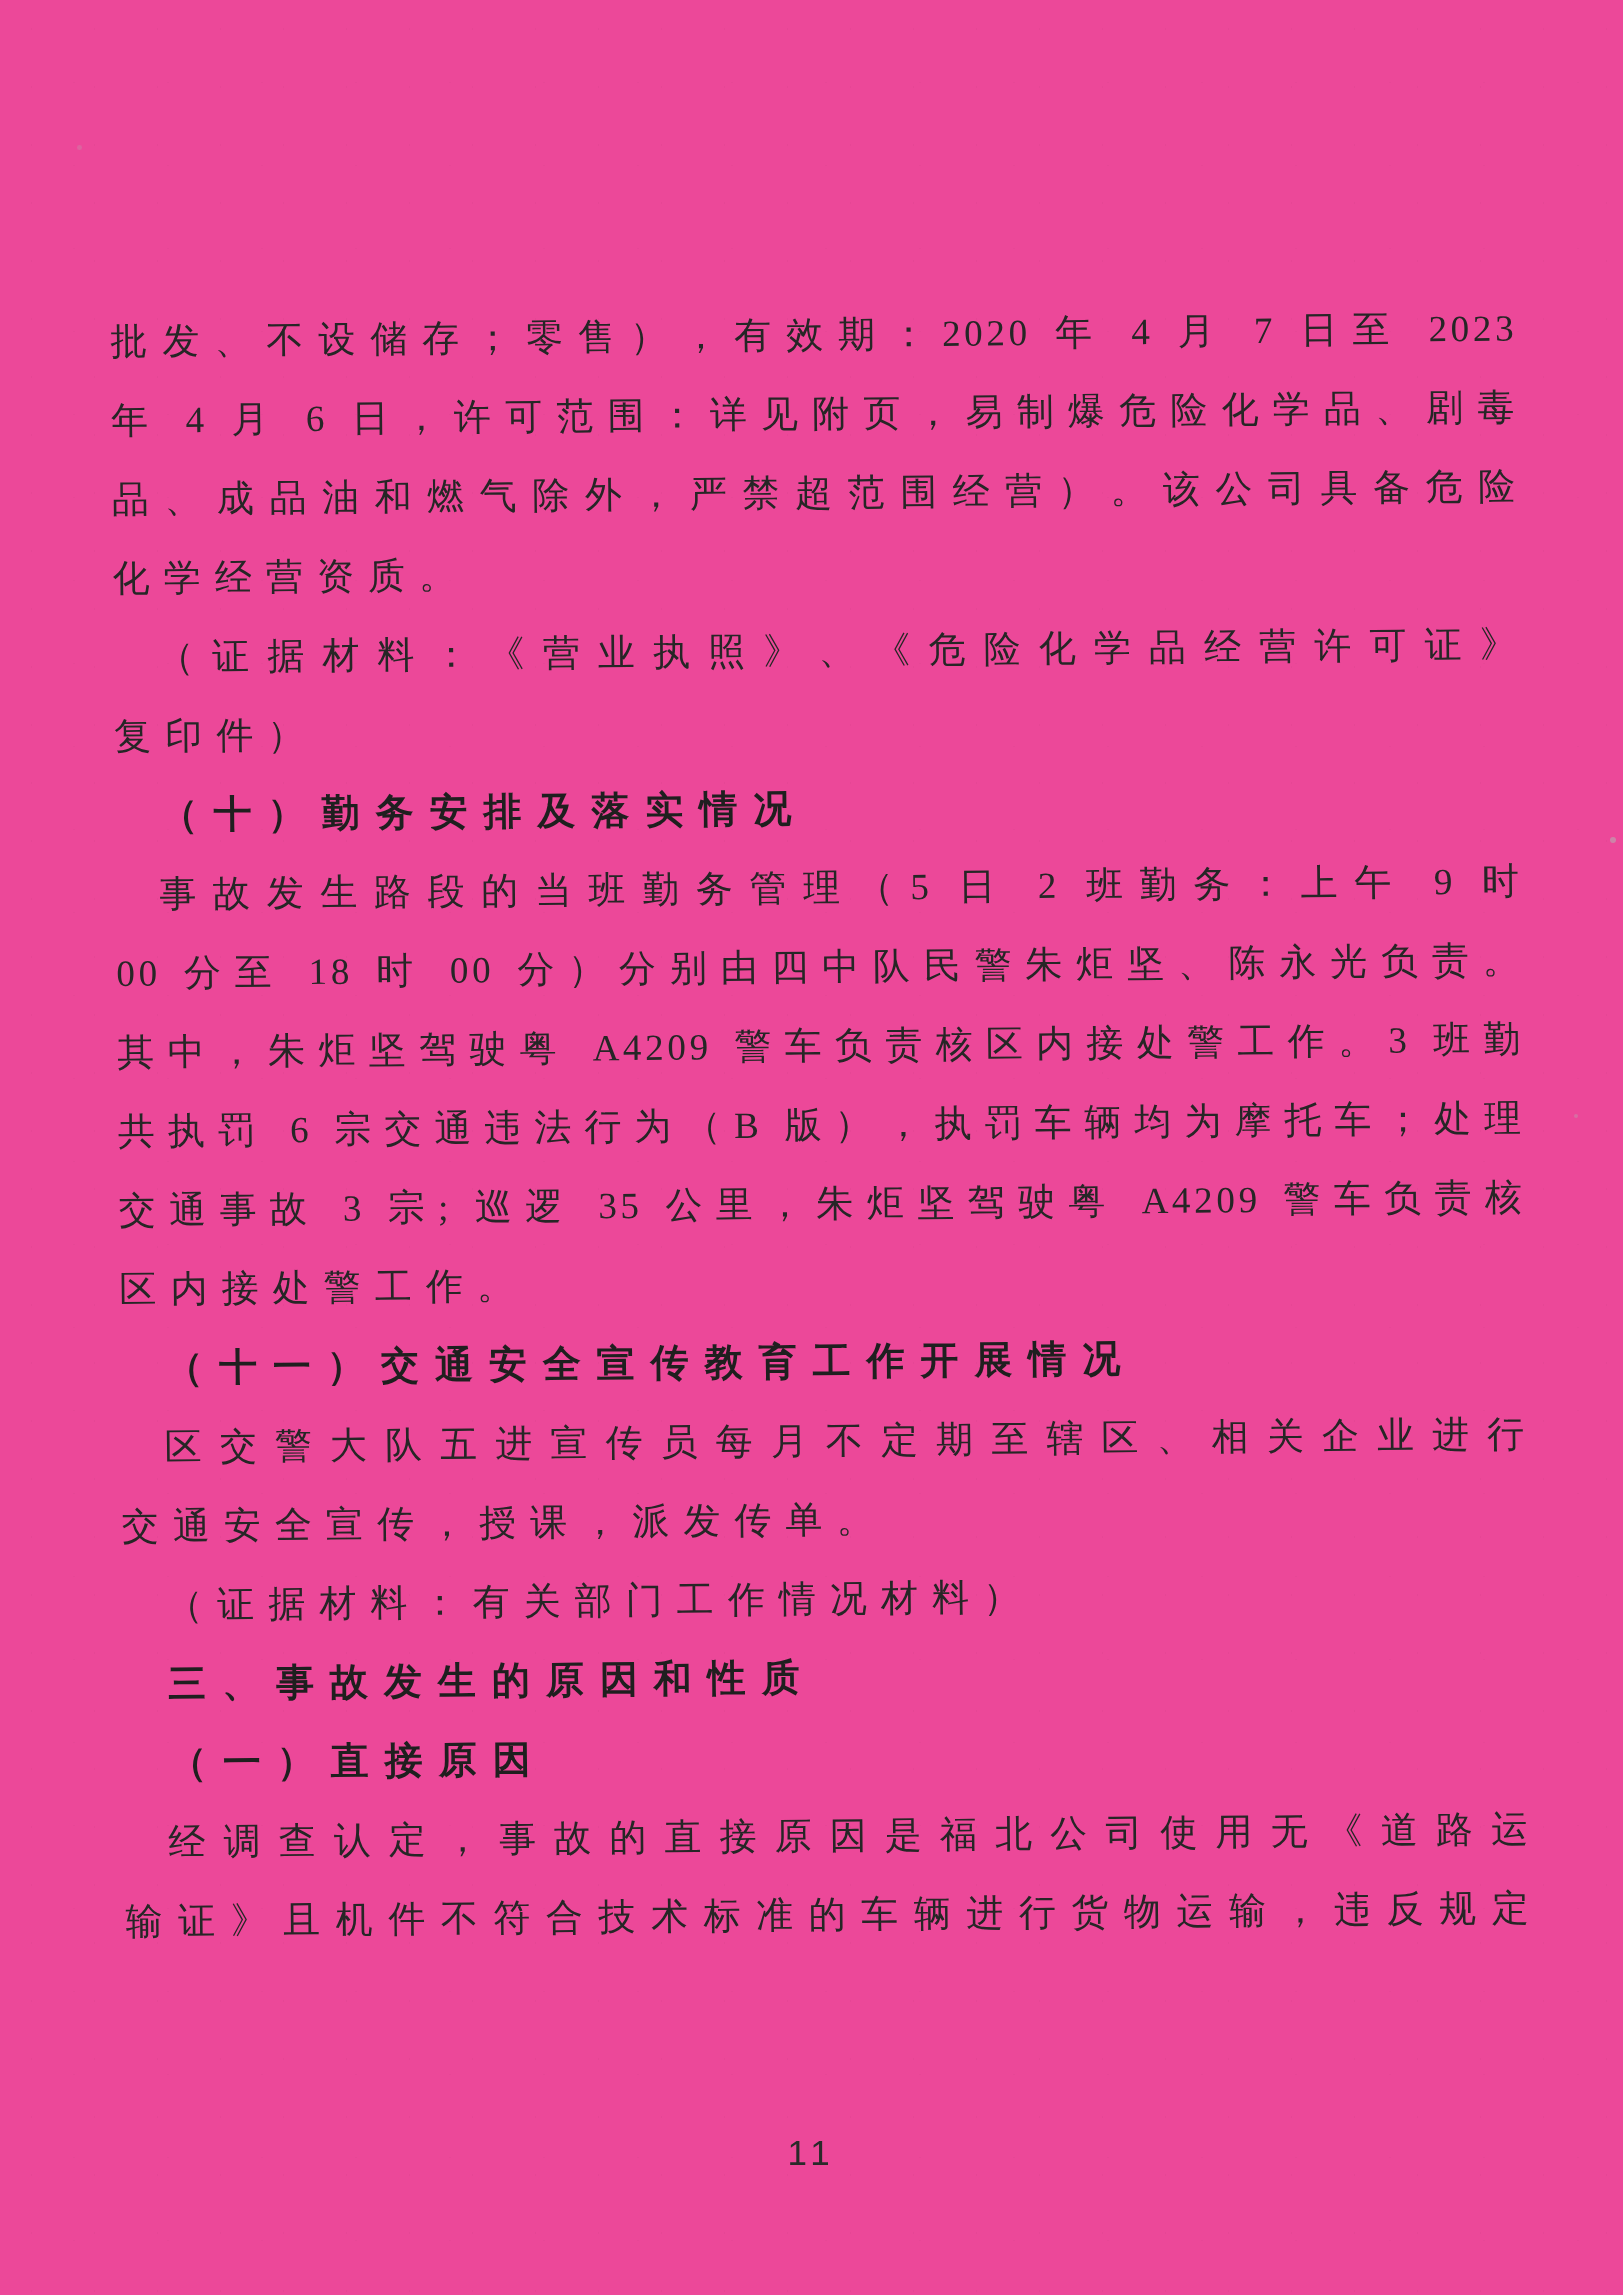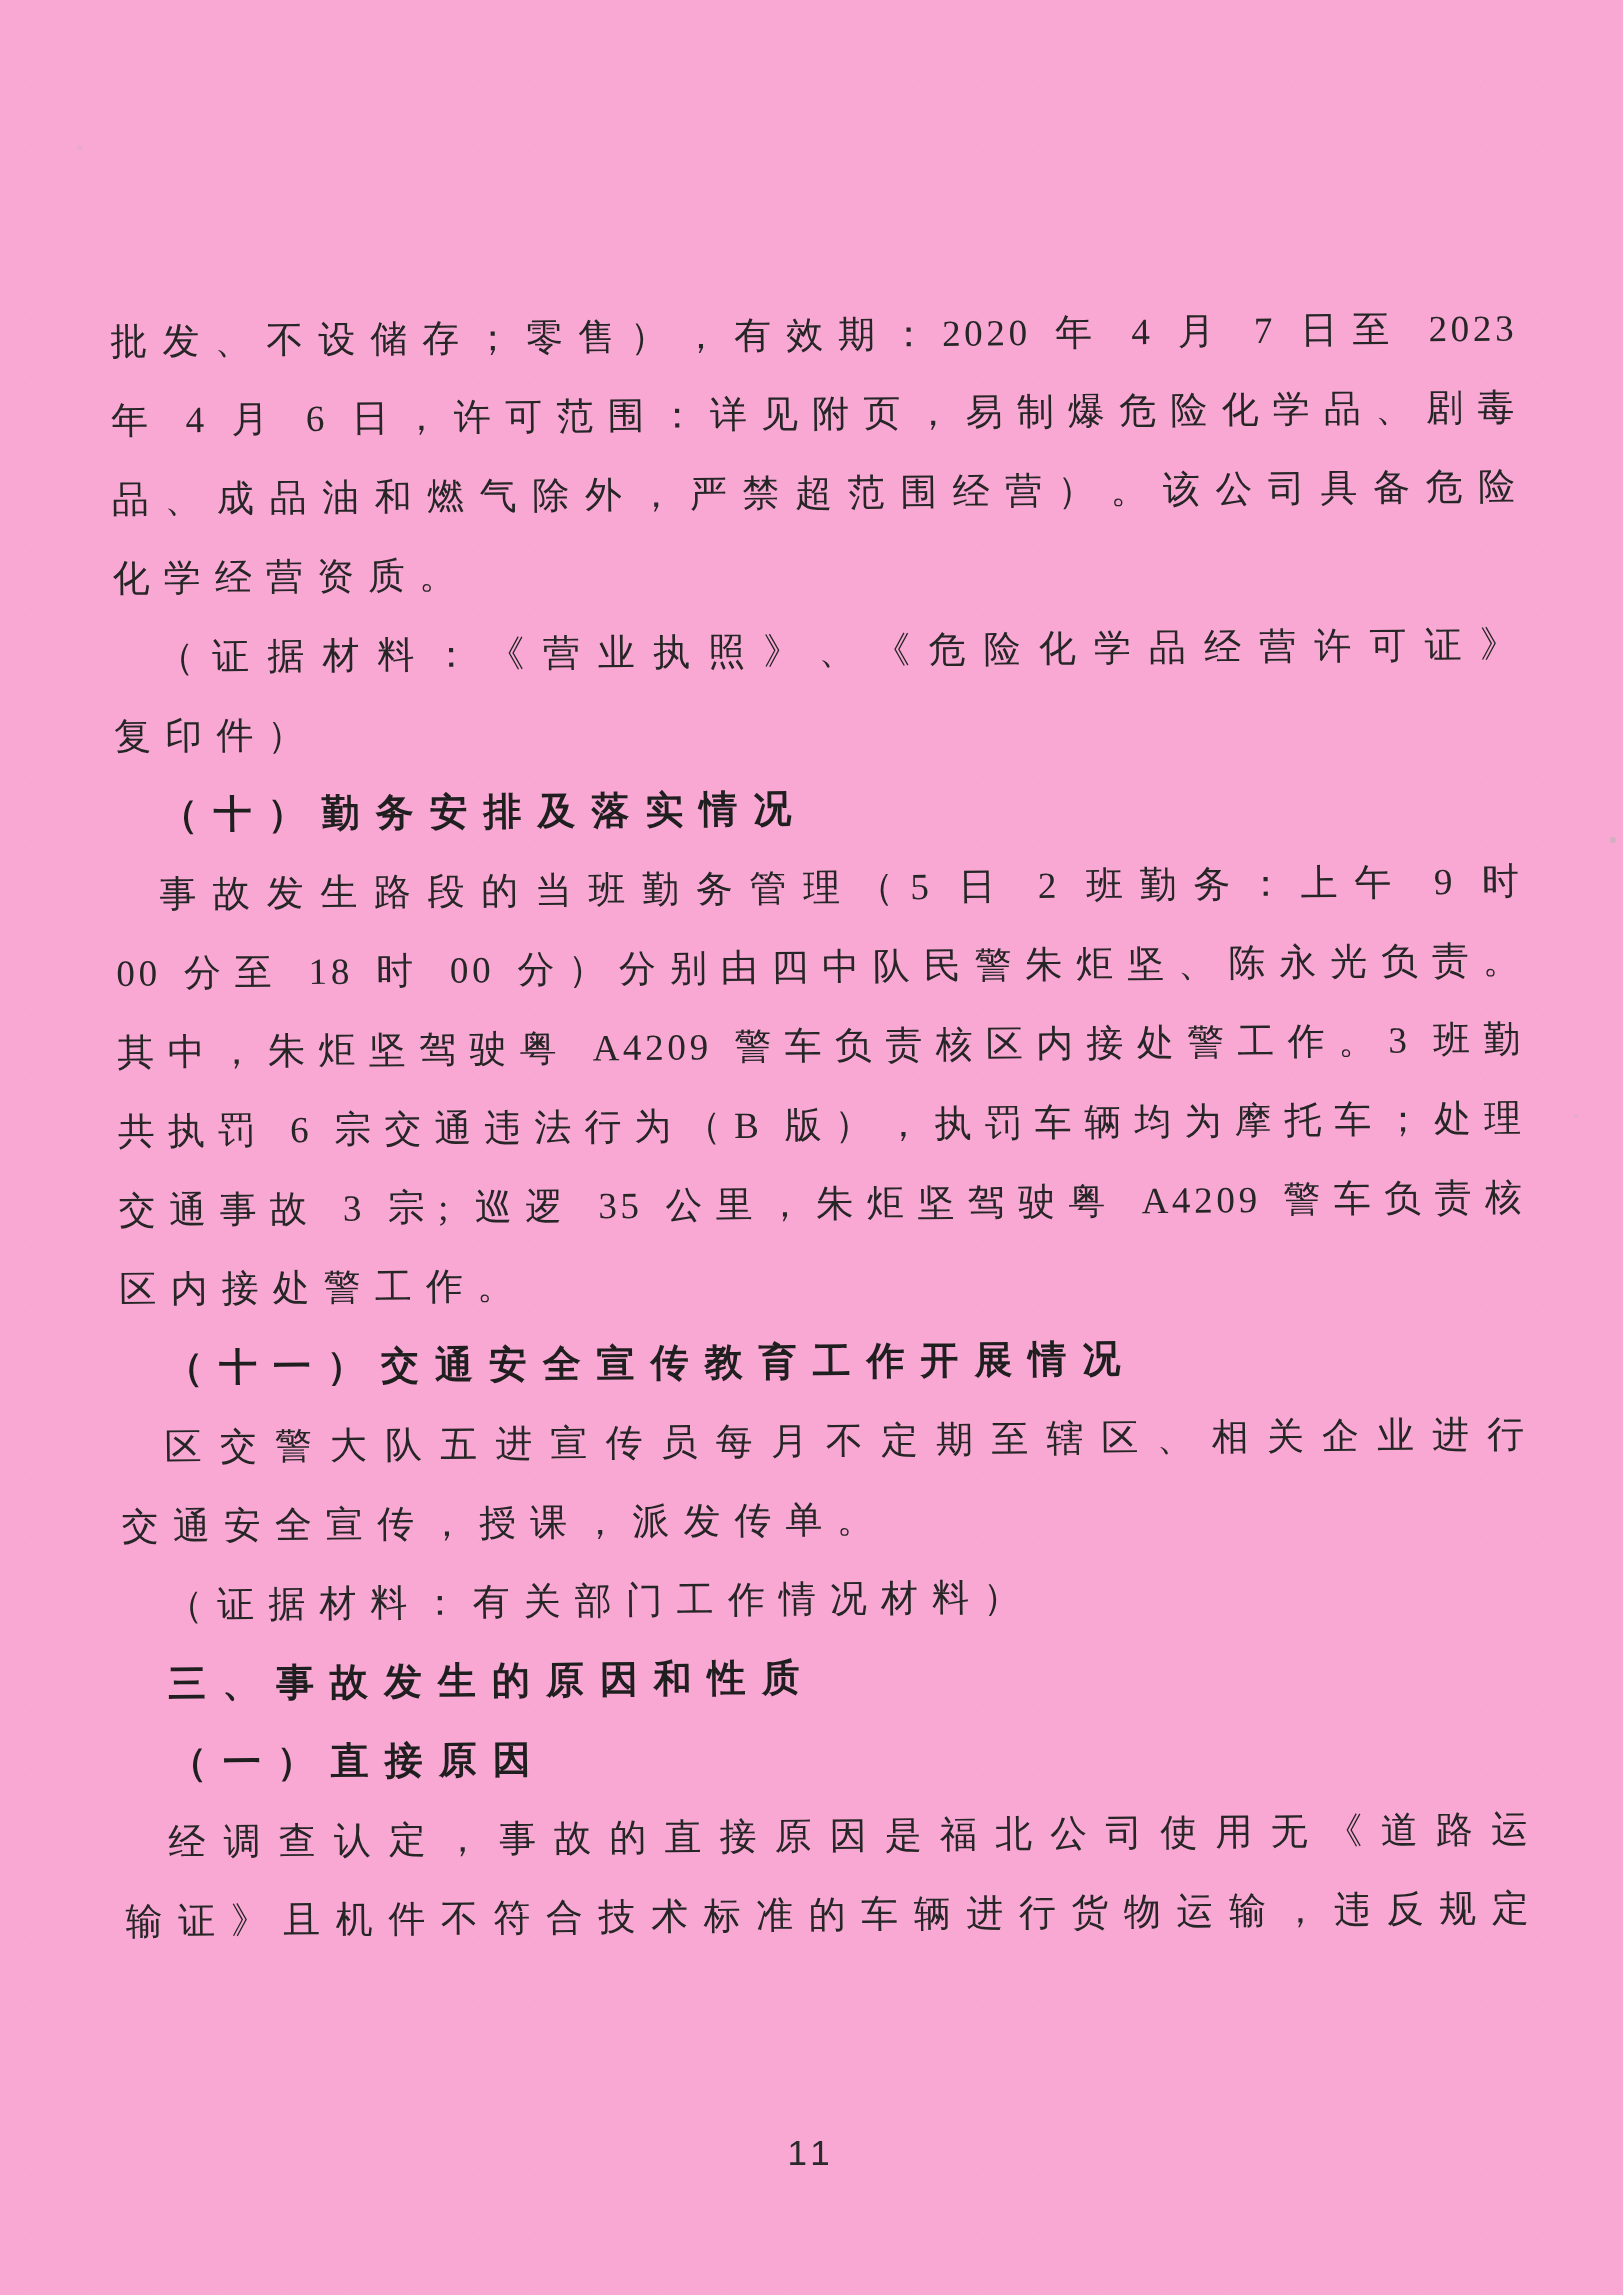--- a/index.html
+++ b/index.html
@@ -1,20 +1,20 @@
 <!DOCTYPE html>
 <html style="font-size:10.5px"><head>
 <meta charset="utf-8">
 <style>
   html,body{margin:0;padding:0;background:#e8e8e8;}
   .page{
     position:relative;
     width:1623px;
     height:2295px;
-    background:#f9a8d4;
+    background:#ec4899;
     overflow:hidden;
     font-family:"Liberation Serif","DejaVu Serif",serif;
   }
   
   .noise{
     position:absolute;
     inset:0;
     background-image:
       radial-gradient(rgba(0,0,0,0.028) 0.7px, transparent 1px),
       radial-gradient(rgba(0,0,0,0.02) 0.7px, transparent 1.2px);

